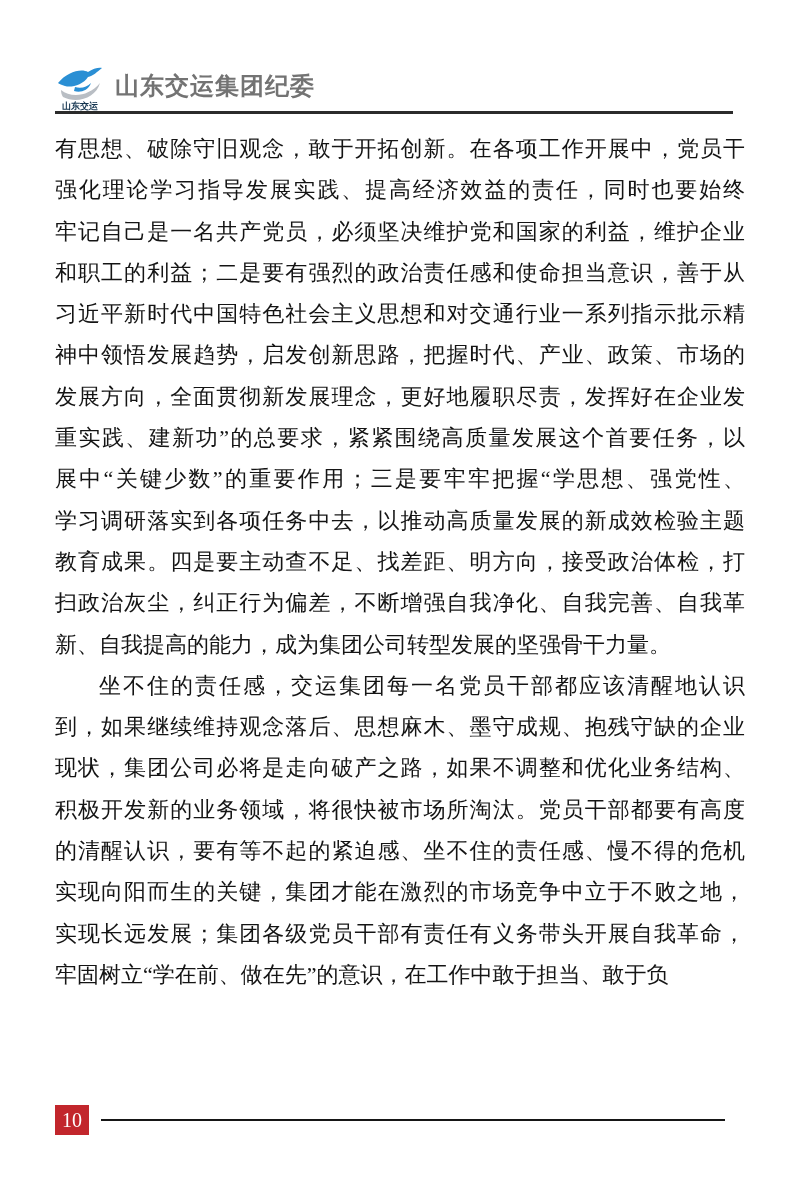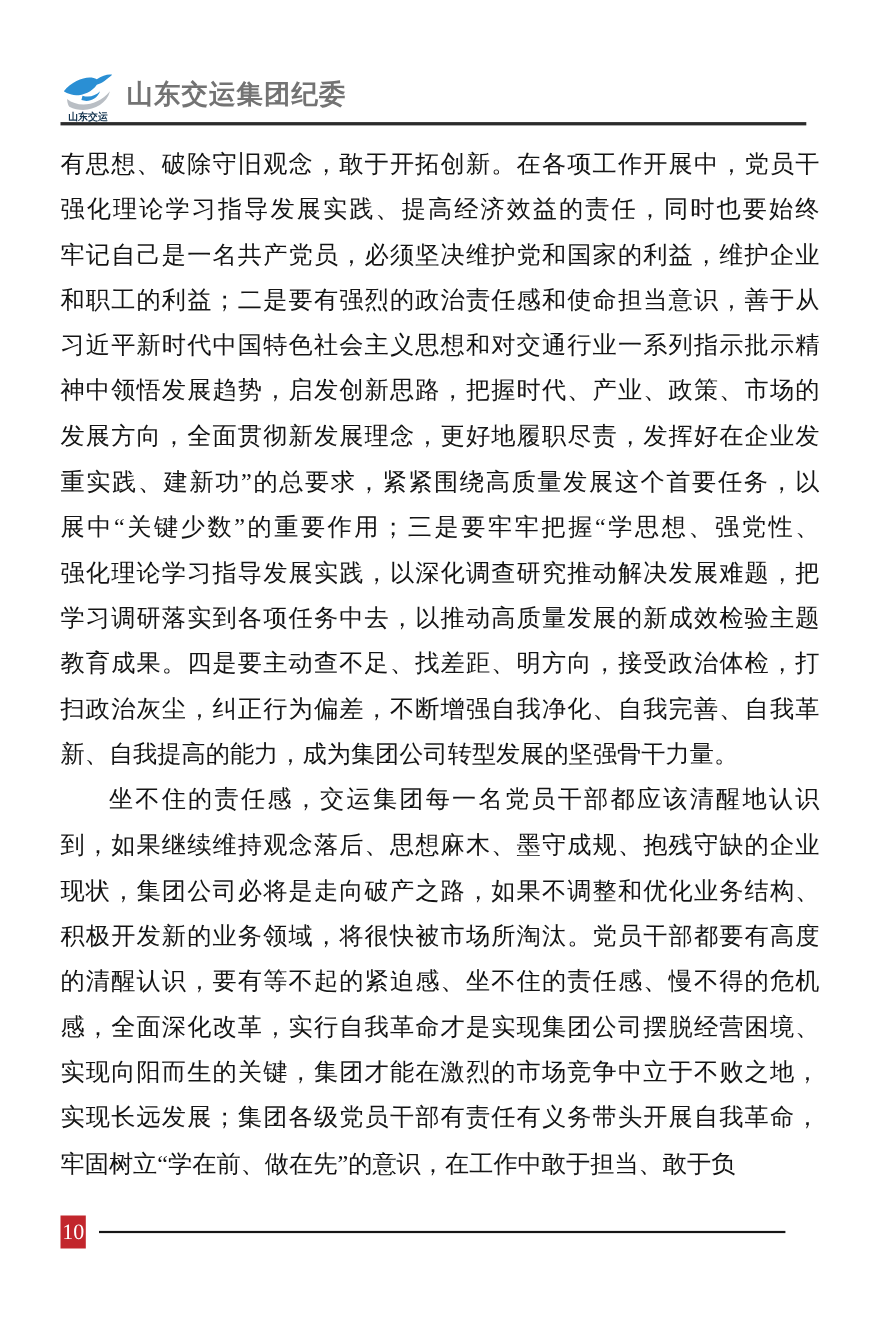--- a/index.html
+++ b/index.html
@@ -78,21 +78,21 @@
   .footer {
     position: absolute;
     left: 55px;
     top: 1104px;
     width: 690px;
     height: 32px;
     display: flex;
     align-items: center;
   }
   .page-number-box {
-    width: 23px;
+    width: 34px;
     height: 30px;
     display: flex;
     align-items: center;
     justify-content: center;
     color: #ffffff;
     font-size: 20px;
     font-family: "Liberation Serif", "DejaVu Serif", serif;
     flex: 0 0 auto;
   }
   .footer-rule {
@@ -123,31 +123,29 @@
   <div class="doc-body">
       <div class="line">有思想、破除守旧观念，敢于开拓创新。在各项工作开展中，党员干</div>
       <div class="line">强化理论学习指导发展实践、提高经济效益的责任，同时也要始终</div>
       <div class="line">牢记自己是一名共产党员，必须坚决维护党和国家的利益，维护企业</div>
       <div class="line">和职工的利益；二是要有强烈的政治责任感和使命担当意识，善于从</div>
       <div class="line">习近平新时代中国特色社会主义思想和对交通行业一系列指示批示精</div>
       <div class="line">神中领悟发展趋势，启发创新思路，把握时代、产业、政策、市场的</div>
       <div class="line">发展方向，全面贯彻新发展理念，更好地履职尽责，发挥好在企业发</div>
       <div class="line">重实践、建新功”的总要求，紧紧围绕高质量发展这个首要任务，以</div>
       <div class="line">展中“关键少数”的重要作用；三是要牢牢把握“学思想、强党性、</div>
-      <div class="line">强化理论学习指导发展实践，以深化调查研究推动解决发展难题，把</div>
       <div class="line">学习调研落实到各项任务中去，以推动高质量发展的新成效检验主题</div>
       <div class="line">教育成果。四是要主动查不足、找差距、明方向，接受政治体检，打</div>
       <div class="line">扫政治灰尘，纠正行为偏差，不断增强自我净化、自我完善、自我革</div>
       <div class="line para-end">新、自我提高的能力，成为集团公司转型发展的坚强骨干力量。</div>
       <div class="line indent">坐不住的责任感，交运集团每一名党员干部都应该清醒地认识</div>
       <div class="line">到，如果继续维持观念落后、思想麻木、墨守成规、抱残守缺的企业</div>
       <div class="line">现状，集团公司必将是走向破产之路，如果不调整和优化业务结构、</div>
       <div class="line">积极开发新的业务领域，将很快被市场所淘汰。党员干部都要有高度</div>
       <div class="line">的清醒认识，要有等不起的紧迫感、坐不住的责任感、慢不得的危机</div>
-      <div class="line">感，全面深化改革，实行自我革命才是实现集团公司摆脱经营困境、</div>
       <div class="line">实现向阳而生的关键，集团才能在激烈的市场竞争中立于不败之地，</div>
       <div class="line">实现长远发展；集团各级党员干部有责任有义务带头开展自我革命，</div>
       <div class="line para-end">牢固树立“学在前、做在先”的意识，在工作中敢于担当、敢于负</div>
     </div>
 
   <div class="footer">
     <div class="page-number-box" style="background: rgb(194, 38, 44);">10</div>
     <div class="footer-rule"></div>
   </div>
 

